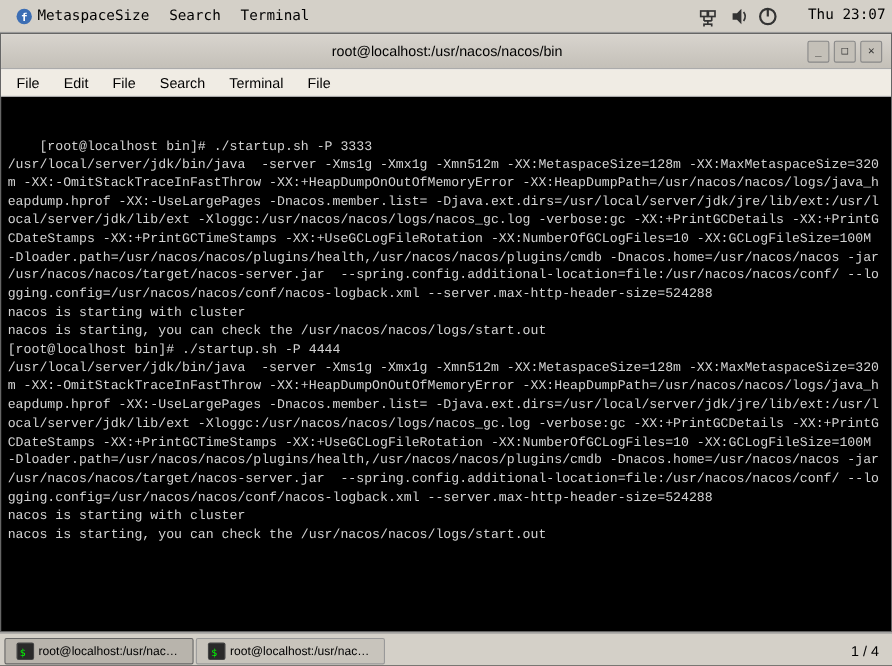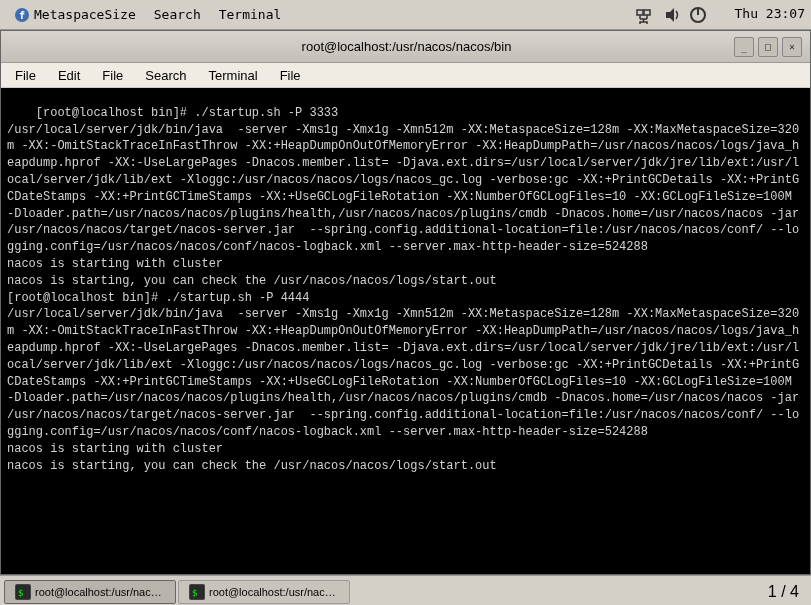--- a/index.html
+++ b/index.html
@@ -114,21 +114,21 @@
     }
 
     
     .terminal {
       flex: 1;
       background: #000;
       color: #d3d3d3;
       font-family: 'Courier New', Courier, monospace;
       font-size: 12px;
       line-height: 1.4;
-      padding: 0 6px;
+      padding: 20px 6px;
       overflow: hidden;
       white-space: pre-wrap;
       word-break: break-all;
     }
 
     
     .taskbar {
       width: 811px;
       height: 32px;
       background: #d4d0c8;
@@ -162,21 +162,21 @@
       border-color: #666;
     }
     .taskbar-icon {
       width: 16px;
       height: 16px;
       background: #333;
       border-radius: 2px;
       flex-shrink: 0;
     }
     .taskbar-right {
-      font-size: 16px;
+      font-size: 13px;
       font-family: sans-serif;
       color: #000;
       padding-right: 8px;
     }
   </style>
 </head>
 <body>
 
 <div class="top-bar">
   <div class="top-bar-left">

